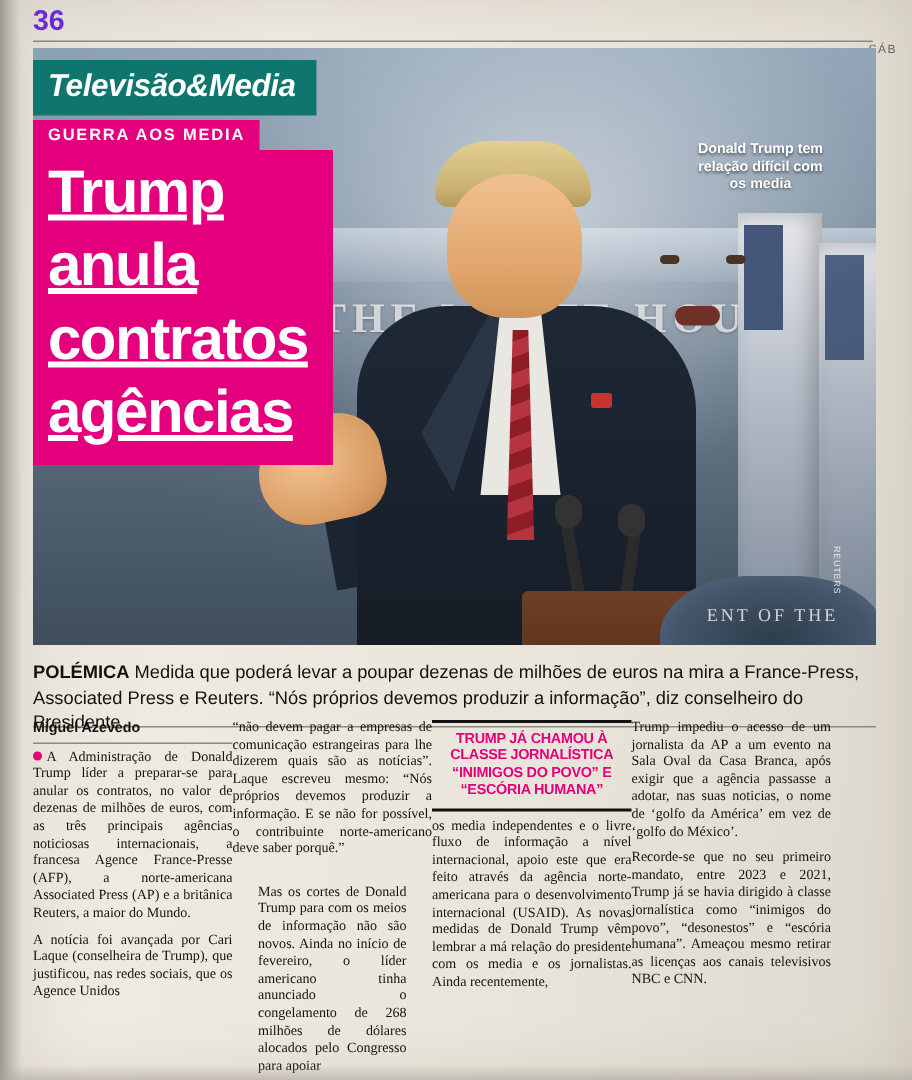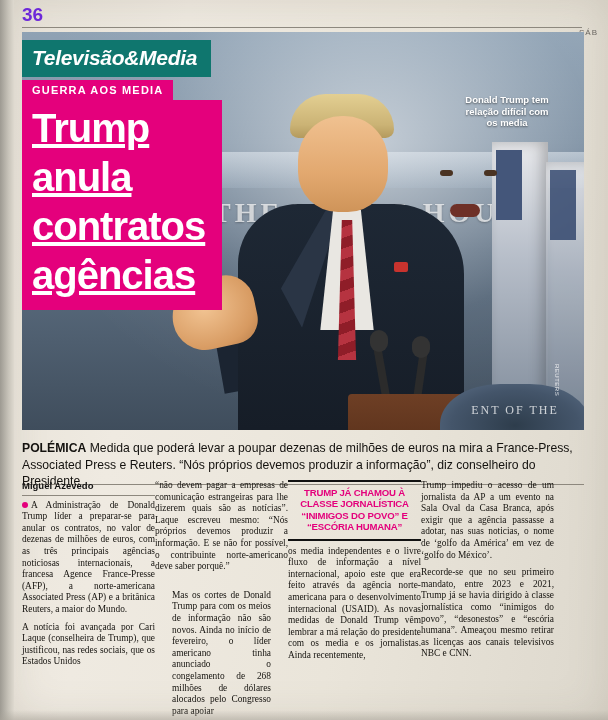--- a/index.html
+++ b/index.html
@@ -462,21 +462,21 @@
   <div id="lead">
     <span class="bold">POLÉMICA</span><span> Medida que poderá levar a poupar dezenas de milhões de euros na mira a France-Press, Associated Press e Reuters. “Nós próprios devemos produzir a informação”, diz conselheiro do Presidente</span>
   </div>
   <div id="leadRule"></div>
 
   <div id="cols">
     <div class="col">
       <div class="byline">Miguel Azevedo</div>
       <div class="bylineRule"></div>
       <p style="margin:0 0 6px 0;"><span class="bullet"></span><span>A Administração de Donald Trump líder a preparar-se para anular os contratos, no valor de dezenas de milhões de euros, com as três principais agências noticiosas internacionais, a francesa Agence France-Presse (AFP), a norte-americana Associated Press (AP) e a britânica Reuters, a maior do Mundo.</span></p>
-      <p style="margin:0;">A notícia foi avançada por Cari Laque (conselheira de Trump), que justificou, nas redes sociais, que os Estados Unidos</p>
+      <p style="margin:0;">A notícia foi avançada por Cari Laque (conselheira de Trump), que justificou, nas redes sociais, que os Agence Unidos</p>
     </div>
 
     <div class="col">
       <p style="margin:0 0 10px 0;">“não devem pagar a empresas de comunicação estrangeiras para lhe dizerem quais são as notícias”. Laque escreveu mesmo: “Nós próprios devemos produzir a informação. E se não for possível, o contribuinte norte-americano deve saber porquê.”</p>
       <p style="margin:17px;">Mas os cortes de Donald Trump para com os meios de informação não são novos. Ainda no início de fevereiro, o líder americano tinha anunciado o congelamento de 268 milhões de dólares alocados pelo Congresso para apoiar</p>
     </div>
 
     <div class="col">
       <div id="pullquote">TRUMP JÁ CHAMOU À CLASSE JORNALÍSTICA “INIMIGOS DO POVO” E “ESCÓRIA HUMANA”</div>
       <p style="margin:0;">os media independentes e o livre fluxo de informação a nível internacional, apoio este que era feito através da agência norte-americana para o desenvolvimento internacional (USAID). As novas medidas de Donald Trump vêm lembrar a má relação do presidente com os media e os jornalistas. Ainda recentemente,</p>

